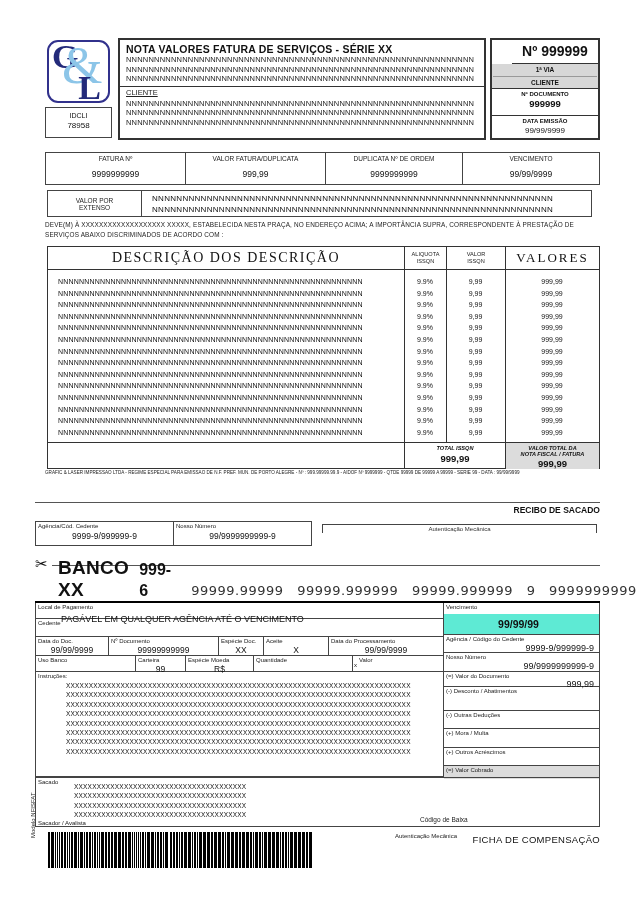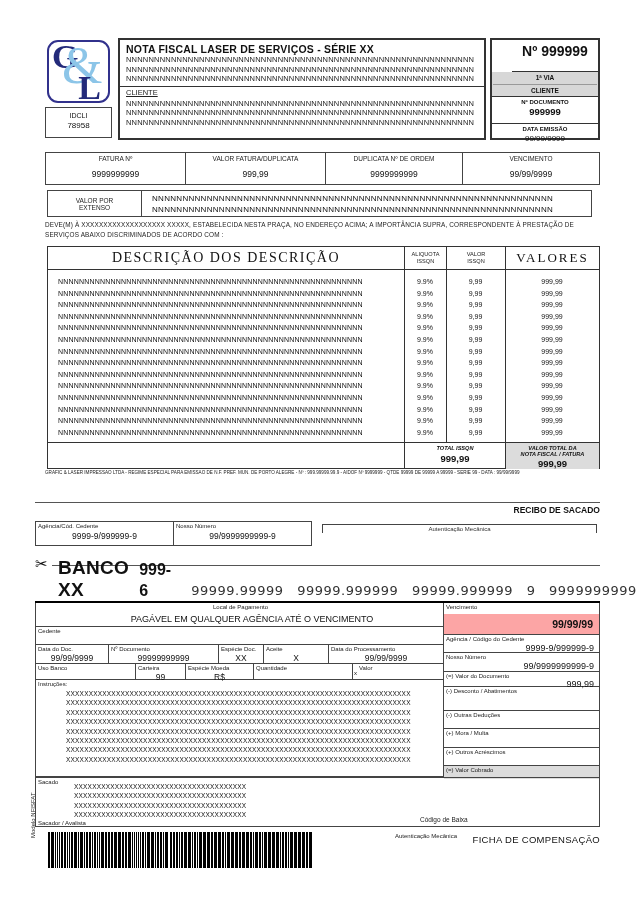--- a/index.html
+++ b/index.html
@@ -18,21 +18,21 @@
   .idcli-value { font-size:8px; margin-top:2px; }
 
   .main-box { left:118px; top:38px; width:368px; height:102px; border:2px solid #333; padding:3px 6px 0 6px; }
   .main-title { font-weight:bold; font-size:10.5px; letter-spacing:0.2px; }
   .nline { font-size:7.5px; line-height:9.6px; letter-spacing:0.2px; white-space:nowrap; overflow:hidden; color:#222; }
   .main-divider { border-top:1.5px solid #333; margin:2px -6px 1px -6px; }
   .cliente-lbl { font-size:7.5px; text-decoration:underline; margin-bottom:2px; color:#222; }
 
   .right-col { left:490px; top:38px; width:110px; height:102px; border:2px solid #333; }
   .rc-cell { border-bottom:1px solid #333; text-align:center; }
-  .rc-num { height:32px; line-height:23px; font-weight:bold; font-size:14px;margin-left:20px; }
+  .rc-num { height:24px; line-height:23px; font-weight:bold; font-size:14px;margin-left:20px; }
   .rc-via { height:25px; background:#d7d7d7; }
   .rc-via div { font-size:6.5px; font-weight:bold; line-height:12px; }
   .rc-via .sep { border-top:1px solid #999; margin:0 1px; height:0; }
   .rc-doc { height:25px; }
   .rc-lab { font-size:6px; font-weight:bold; margin-top:2px; }
   .rc-val { font-size:9.5px; font-weight:bold; margin-top:1px; }
   .rc-date { height:23px; border-bottom:none; }
   .rc-val2 { font-size:8px; margin-top:2px; }
 
   
@@ -91,37 +91,37 @@
   .bank-sep { width:2.5px; height:19px; background:#000; margin:0 4px 1px 6px; }
   .bank-sep2 { width:2.5px; height:19px; background:#000; margin:0 0 1px 4px; }
   .bank-code { font-size:16px; font-weight:bold; line-height:21px; }
   .digitable { font-family:"DejaVu Sans",sans-serif; font-size:13px; color:#333; margin-left:16px; letter-spacing:0.5px; word-spacing:9px; line-height:20px; white-space:nowrap; }
 
   .boleto { left:35px; top:603px; width:565px; height:174px; border:1px solid #444; border-top:none; display:flex; }
   .bl-left { width:408px; border-right:1px solid #444; }
   .bl-right { flex:1; }
   .bl-row { border-bottom:1px solid #444; position:relative; }
   .bl-lab { font-size:6px; color:#222; padding:1px 0 0 2px; }
-  .bl-r1 { height:24px;text-align:center; }
+  .bl-r1 { height:16px; }
   .bl-r1 .v { font-size:9px; margin:4px 0 0 25px; }
   .bl-r2 { height:18px; }
   .bl-r2 .v { font-size:9px; margin:0 0 0 10px; letter-spacing:0.3px; }
   .bl-r3 { height:19px; display:flex; }
   .bl-r4 { height:16px; display:flex; }
   .bl-c { border-right:1px solid #444; height:100%; }
   .bl-c:last-child { border-right:none; }
   .bl-cv { font-size:8.5px; text-align:center; margin-top:1px; }
   .bl-instr { height:89px; border-bottom:none; }
   .instr-lines { margin:2px 0 0 30px; }
   .instr-lines div { font-size:6.5px; line-height:9.4px; letter-spacing:0.2px; white-space:nowrap; overflow:hidden; }
   .valor-x { position:absolute; left:1px; top:6px; font-size:6px; }
 
   .br-row { border-bottom:1px solid #444; position:relative; }
   .br-venc { height:32px; }
-  .venc-gray { position:absolute; left:0; top:11px; bottom:0; width:100%; background:#fca5a5; text-align:right; font-weight:bold; font-size:10.5px; padding:4px 6px 0 0; }
+  .venc-gray { position:absolute; left:0; top:11px; bottom:0; width:100%; background:#5eead4; text-align:center; font-weight:bold; font-size:10.5px; padding:4px 6px 0 0; }
   .br-val { font-size:9px; text-align:right; padding:1px 5px 0 0; }
   .br-ag { height:18px; } .br-nn { height:19px; } .br-vd { height:15px; }
   .br-desc { height:24px; } .br-od { height:18px; } .br-mm { height:19px; } .br-oa { height:18px; }
   .br-vc { height:13px; border-bottom:none; background:#dcdcdc; }
 
   .sacado-box { left:35px; top:777px; width:565px; height:50px; border:1px solid #444; }
   .sacado-lab { position:absolute; left:2px; top:1px; font-size:6px; color:#222; }
   .sacado-lines { margin:4px 0 0 38px; }
   .sacado-lines div { font-size:6.5px; line-height:9.3px; letter-spacing:0.2px; }
   .sacador-lab { position:absolute; left:2px; bottom:0px; font-size:6px; color:#222; }
@@ -141,21 +141,21 @@
     <span class="logo-g">G</span>
     <span class="logo-amp">&amp;</span>
     <span class="logo-l">L</span>
   </div>
   <div class="abs idcli-box">
     <div class="idcli-label">IDCLI</div>
     <div class="idcli-value">78958</div>
   </div>
 
   <div class="abs main-box">
-    <div class="main-title">NOTA FISCAL LASER DE SERVIÇOS - SÉRIE XX</div>
+    <div class="main-title">NOTA VALORES FATURA DE SERVIÇOS - SÉRIE XX</div>
     <div class="nline">NNNNNNNNNNNNNNNNNNNNNNNNNNNNNNNNNNNNNNNNNNNNNNNNNNNNNNNNNNNNNN</div>
     <div class="nline">NNNNNNNNNNNNNNNNNNNNNNNNNNNNNNNNNNNNNNNNNNNNNNNNNNNNNNNNNNNNNN</div>
     <div class="nline">NNNNNNNNNNNNNNNNNNNNNNNNNNNNNNNNNNNNNNNNNNNNNNNNNNNNNNNNNNNNNN</div>
     <div class="main-divider"></div>
     <div class="cliente-lbl">CLIENTE</div>
     <div class="nline">NNNNNNNNNNNNNNNNNNNNNNNNNNNNNNNNNNNNNNNNNNNNNNNNNNNNNNNNNNNNNN</div>
     <div class="nline">NNNNNNNNNNNNNNNNNNNNNNNNNNNNNNNNNNNNNNNNNNNNNNNNNNNNNNNNNNNNNN</div>
     <div class="nline">NNNNNNNNNNNNNNNNNNNNNNNNNNNNNNNNNNNNNNNNNNNNNNNNNNNNNNNNNNNNNN</div>
   </div>
 

